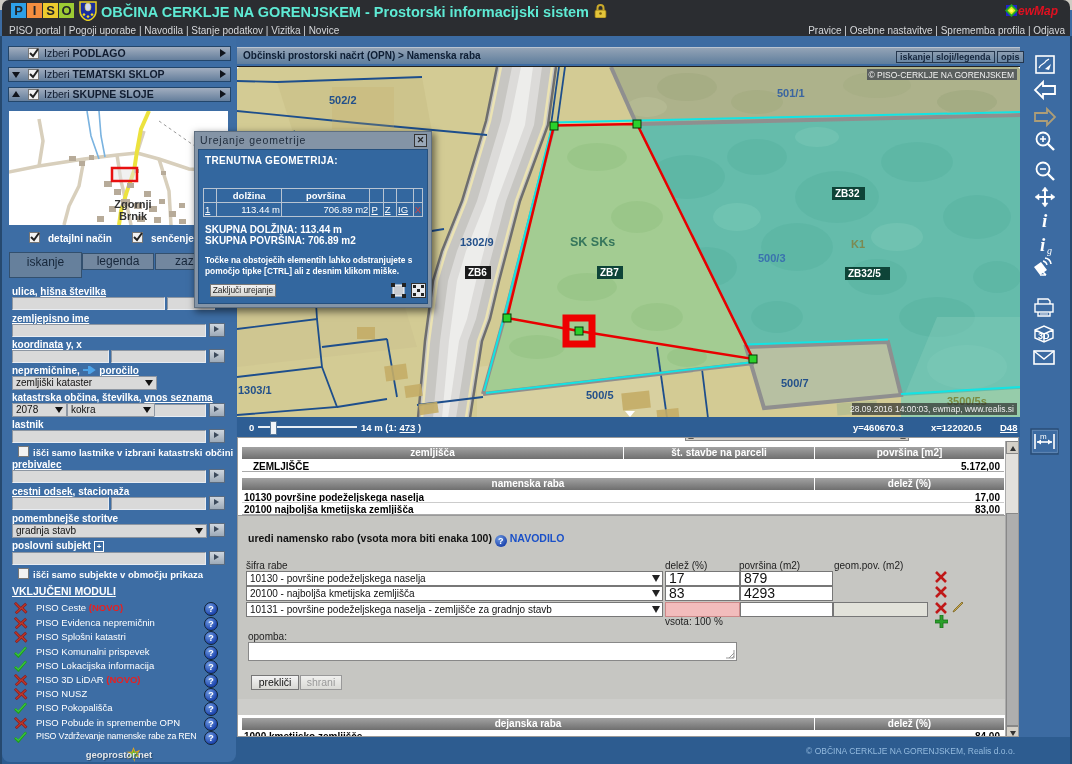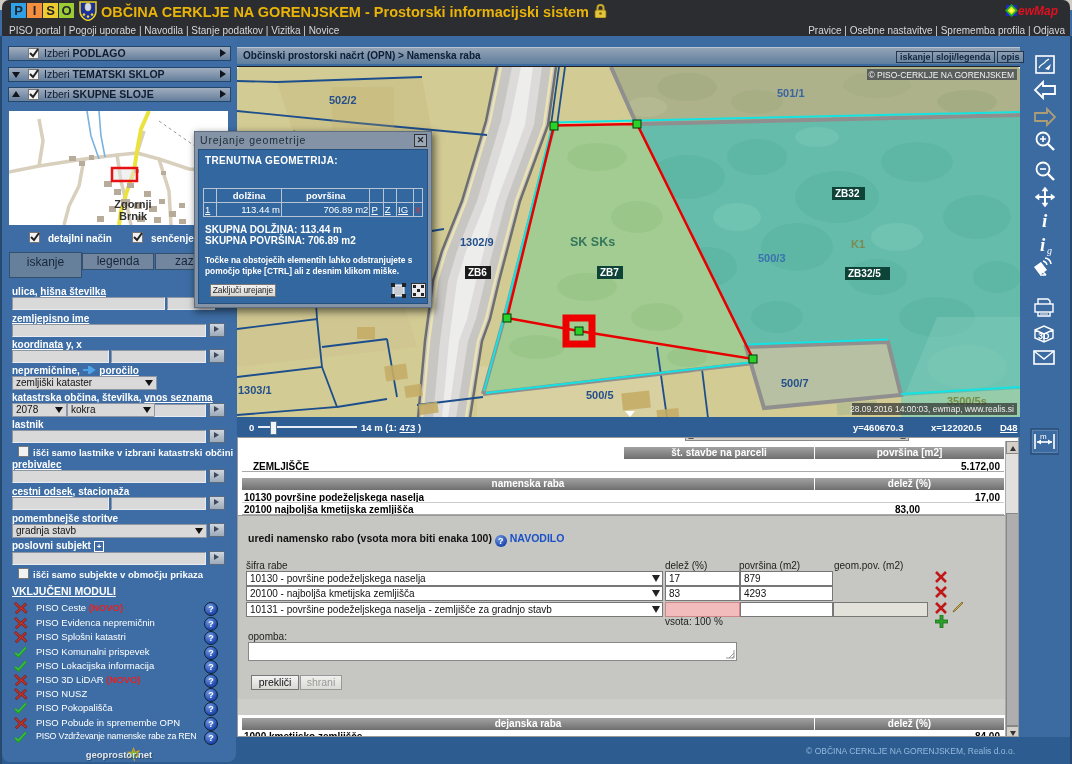--- a/index.html
+++ b/index.html
@@ -2,21 +2,21 @@
 <html><head><meta charset="utf-8">
 <style>
   html,body{margin:0;padding:0;width:1072px;height:764px;overflow:hidden;
     background:#3c6ba2;font-family:"Liberation Sans",sans-serif;}
   .abs{position:absolute;}
   #page{position:relative;width:1072px;height:764px;}
   
   #hdr{left:2px;top:0;width:1068px;height:36px;background:#2b2d31;border-radius:7px 7px 0 0;}
   .logobox{position:absolute;top:3px;width:15px;height:15px;text-align:center;
     font-weight:bold;font-size:13px;line-height:16px;color:#23262a;}
-  #htitle{position:absolute;left:99px;top:4px;color:#eab308;font-size:14.5px;font-weight:bold;white-space:nowrap;}
+  #htitle{position:absolute;left:99px;top:4px;color:#5eead4;font-size:14.5px;font-weight:bold;white-space:nowrap;}
   .hmenu{position:absolute;top:25px;color:#d7d9dc;font-size:10px;}
   
   #side{left:2px;top:36px;width:234px;height:726px;background:#3d6da4;border-radius:0 0 8px 8px;}
   .izbar{position:absolute;left:6px;width:221px;height:13px;
     background:linear-gradient(#a2aebf,#647e9c);border:1px solid #23466b;
     font-size:10.5px;color:#101c30;line-height:13px;}
   .izbar .cb{position:absolute;left:19px;top:1px;}
   .izbar .lab{position:absolute;left:35px;}
   .izbar .arr{position:absolute;right:4px;top:2px;width:0;height:0;
     border-left:6px solid #10141c;border-top:4.5px solid transparent;border-bottom:4.5px solid transparent;}
@@ -53,21 +53,21 @@
   #scalerow{left:237px;top:417px;width:783px;height:20px;background:#2e5e94;color:#fff;font-size:9.5px;}
   
   #bpanel{left:237px;top:437px;width:782px;height:300px;background:#fff;border:1px solid #9a9a9a;box-sizing:border-box;overflow:hidden;}
   .ghead{position:absolute;background:linear-gradient(#a2a2a2,#6f6f6f);color:#fff;
     font-size:10px;font-weight:bold;text-align:center;border-right:1px solid #fff;}
   .brow{position:absolute;font-size:10px;font-weight:bold;color:#000;}
   .usel{position:absolute;left:8px;width:412px;height:13px;background:#fff;border:1px solid #777;
     font-size:10px;color:#111;line-height:13px;padding-left:3px;}
   .da2{position:absolute;right:2px;top:3px;width:0;height:0;border-top:7px solid #222;
     border-left:4.5px solid transparent;border-right:4.5px solid transparent;}
-  .uin{position:absolute;height:13px;background:#fff;border:1px solid #777;font-size:10px;color:#111;
+  .uin{position:absolute;height:13px;background:#fff;border:1px solid #777;font-size:14px;color:#111;
     line-height:13px;padding-left:3px;}
   .uX{position:absolute;left:696px;width:14px;height:14px;}
   
   #dlg{left:194px;top:131px;width:236px;height:175px;background:#8494a6;
     border:1px solid #5f6f80;box-shadow:2px 3px 7px 1px rgba(0,0,0,.5);}
   #dlgtitle{position:absolute;left:2px;top:1px;width:230px;height:14px;color:#1d2a3a;
     font-size:10.5px;line-height:14px;padding-left:3px;letter-spacing:.8px;}
   #dlgbody{position:absolute;left:3px;top:17px;width:228px;height:153px;background:#33679f;
     border:1px solid #26507e;color:#fff;font-size:10px;}
   
@@ -573,33 +573,34 @@
     </svg>
   </div>
   <div id="bpanel" class="abs">
 
     <div style="position:absolute;left:447px;top:-4px;width:222px;height:5px;background:#d4d0c8;border:1px solid #888;font-size:0;">
       <span style="position:absolute;left:2px;top:0px;width:0;height:0;border-bottom:4px solid #555;border-left:3px solid transparent;border-right:3px solid transparent;"></span>
       <span style="position:absolute;right:2px;top:0px;width:0;height:0;border-bottom:4px solid #555;border-left:3px solid transparent;border-right:3px solid transparent;"></span>
       <span style="position:absolute;left:10px;top:1px;right:10px;border-top:2px dotted #666;"></span>
     </div>
 
+    <div class="ghead" style="left:4px;top:9px;width:381px;height:12px;line-height:12px;">zemljišča</div>
     <div class="ghead" style="left:386px;top:9px;width:190px;height:12px;line-height:12px;">št. stavbe na parceli</div>
     <div class="ghead" style="left:577px;top:9px;width:189px;height:12px;line-height:12px;">površina [m2]</div>
     <div class="brow" style="left:6px;top:23px;margin-left:9px;">ZEMLJIŠČE</div>
     <div class="brow" style="left:577px;top:23px;width:185px;text-align:right;">5.172,00</div>
     <div style="position:absolute;left:4px;top:33px;width:762px;height:1px;background:#aaa;"></div>
 
     <div class="ghead" style="left:4px;top:40px;width:572px;height:12px;line-height:12px;">namenska raba</div>
     <div class="ghead" style="left:577px;top:40px;width:189px;height:12px;line-height:12px;">delež (%)</div>
     <div class="brow" style="left:6px;top:54px;">10130 površine podeželjskega naselja</div>
     <div class="brow" style="left:577px;top:54px;width:185px;text-align:right;">17,00</div>
     <div style="position:absolute;left:4px;top:64px;width:762px;height:1px;background:#ccc;"></div>
     <div class="brow" style="left:6px;top:66px;">20100 najboljša kmetijska zemljišča</div>
-    <div class="brow" style="left:577px;top:66px;width:185px;text-align:center;">83,00</div>
+    <div class="brow" style="left:577px;top:66px;width:185px;text-align:right;">83,00</div>
     <div style="position:absolute;left:4px;top:76px;width:762px;height:1px;background:#aaa;"></div>
 
     <div style="position:absolute;left:0px;top:77px;width:768px;height:183px;background:#c6c6c2;border-top:1px solid #999;border-bottom:1px solid #999;">
       <div style="position:absolute;left:10px;top:16px;font-size:10.5px;font-weight:bold;color:#111;">uredi namensko rabo (vsota mora biti enaka 100)
         <span style="display:inline-block;width:12px;height:12px;border-radius:50%;background:radial-gradient(circle at 35% 30%,#6f9ae0,#1f47b0 70%);color:#fff;font-size:9px;text-align:center;line-height:12px;vertical-align:-2px;">?</span>
         <span style="color:#1a50c8;">NAVODILO</span></div>
       <div style="position:absolute;left:8px;top:44px;font-size:10px;color:#222;">šifra rabe</div>
       <div style="position:absolute;left:427px;top:44px;font-size:10px;color:#222;">delež (%)</div>
       <div style="position:absolute;left:501px;top:44px;font-size:10px;color:#222;">površina (m2)</div>
       <div style="position:absolute;left:596px;top:44px;font-size:10px;color:#222;">geom.pov. (m2)</div>

